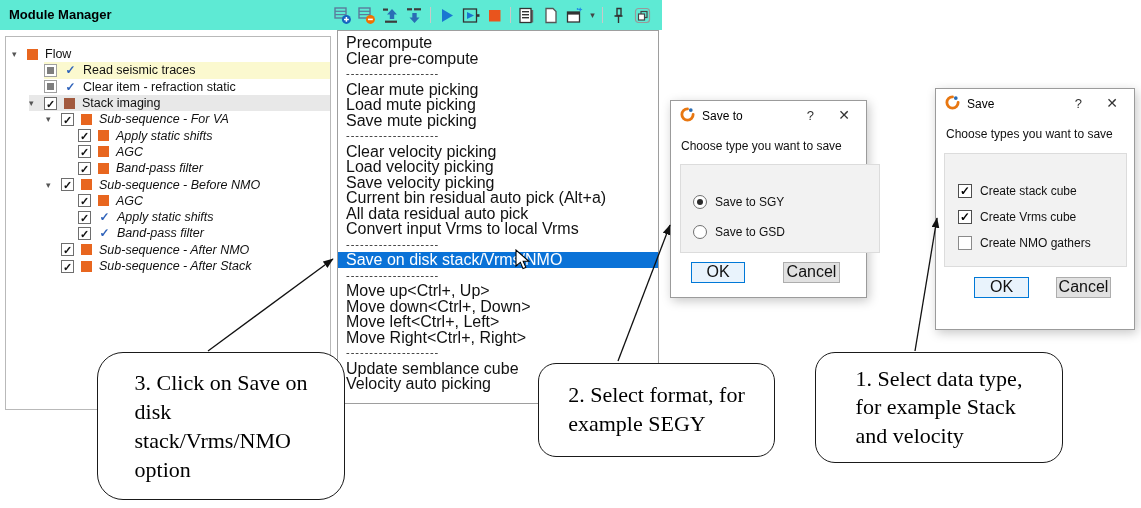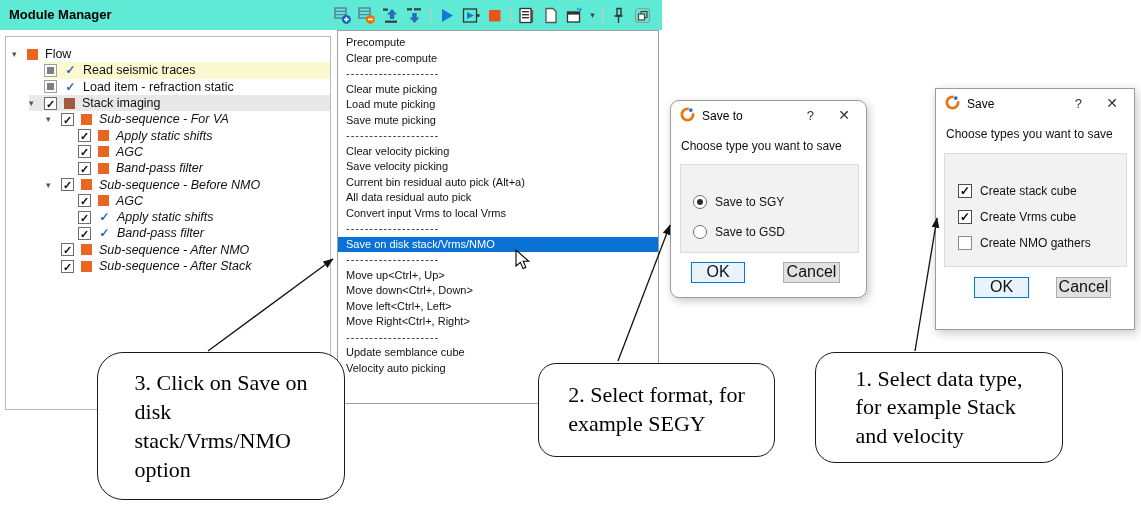--- a/index.html
+++ b/index.html
@@ -26,36 +26,36 @@
       font-size:11px;line-height:12px;text-align:center;font-weight:bold;color:#111;box-sizing:border-box;}
   .cb.gray{border-color:#a0a0a0;background:#7e7e7e;box-shadow:inset 0 0 0 2px #fff;}
   .sq{width:11px;height:11px;margin-right:7px;flex:none;}
   .sq.orange{background:#e8661f;}
   .sq.brown{background:#a2593e;}
   .bluecheck{color:#2e62ba;font-weight:bold;font-size:12px;width:13px;margin-right:6px;flex:none;text-align:center;}
   .it{font-style:italic;}
 
   .menu-panel{position:absolute;left:337px;top:30px;width:322px;height:374px;border:1px solid #9e9e9e;
               background:#fff;box-sizing:border-box;padding-top:4px;overflow:hidden;}
-  .menu-item{height:15.5px;line-height:15.5px;padding-left:8px;font-size:11px;color:#111;white-space:nowrap;}
+  .menu-item{height:15.5px;line-height:15.5px;padding-left:8px;font-size:16px;color:#111;white-space:nowrap;}
   .menu-item.selected{background:#0a72d7;color:#fff;}
   .menu-sep{color:#2a2a2a;font-size:11px;letter-spacing:1px;}
 
   
   .dlg{position:absolute;background:#fff;border:1px solid #9b9b9b;box-shadow:2px 3px 10px rgba(0,0,0,.22);
        box-sizing:border-box;font-size:12px;}
-  #dlg-saveto{left:670px;top:100px;width:197px;height:198px;border-radius:9px;}
+  #dlg-saveto{left:670px;top:100px;width:197px;height:198px;}
   #dlg-save{left:935px;top:88px;width:200px;height:242px;}
   .dlg-titlebar{position:absolute;left:0;top:0;right:0;height:30px;display:flex;align-items:center;padding:0 9px;}
   .dlg-title-text{margin-left:7px;font-size:12px;color:#000;}
   .dlg-help{position:absolute;right:52px;top:7px;color:#333;font-size:13px;cursor:default;}
   .dlg-close{position:absolute;right:16px;top:6px;color:#333;font-size:14px;cursor:default;}
   .dlg-prompt{position:absolute;left:10px;top:38px;font-size:12px;color:#111;white-space:nowrap;}
   .groupbox{position:absolute;background:#f2f2f2;border:1px solid #dcdcdc;box-sizing:border-box;}
-  #dlg-saveto .groupbox{left:9px;top:63px;width:179px;height:89px;padding:22px 0 0 12px;}
+  #dlg-saveto .groupbox{left:9px;top:63px;width:200px;height:89px;padding:22px 0 0 12px;}
   #dlg-save .groupbox{left:8px;top:64px;width:183px;height:114px;padding:24px 0 0 13px;}
   .opt-row{display:flex;align-items:center;height:30px;}
   #dlg-save .opt-row{height:26px;}
   .radio{width:14px;height:14px;border:1px solid #707070;border-radius:50%;background:#fff;margin-right:8px;
          display:flex;align-items:center;justify-content:center;box-sizing:border-box;flex:none;}
   .radio-dot{width:6px;height:6px;border-radius:50%;background:#2b2b2b;}
   .dcb{width:14px;height:14px;border:1px solid #4d4d4d;background:#fff;margin-right:8px;font-size:12px;
        line-height:12px;text-align:center;font-weight:bold;color:#000;box-sizing:border-box;flex:none;}
   .dcb.unchecked{border-color:#8a8a8a;}
   .opt-label{font-size:12px;color:#111;white-space:nowrap;}
@@ -193,21 +193,21 @@
             <span class="cb gray"></span>
             <span class="bluecheck">✓</span>
             <span class="tree-label">Read seismic traces</span>
           </span>
         </div>
         <div class="tree-row" style="padding-left: 23px;">
           <span class="tree-spacer"></span>
           <span class="tree-bg">
             <span class="cb gray"></span>
             <span class="bluecheck">✓</span>
-            <span class="tree-label">Load item - refraction static</span>
+            <span class="tree-label">Clear item - refraction static</span>
           </span>
         </div>
         <div class="tree-row" style="padding-left: 23px;">
           <span class="tree-bg hl-gray">
             <span class="expander">▾</span>
             <span class="cb">✓</span>
             <span class="sq brown"></span>
             <span class="tree-label">Stack imaging</span>
           </span>
         </div>
@@ -296,20 +296,21 @@
 
   <div class="menu-panel" id="menu">
       <div class="menu-item">Precompute</div>
       <div class="menu-item">Clear pre-compute</div>
       <div class="menu-item menu-sep">--------------------</div>
       <div class="menu-item">Clear mute picking</div>
       <div class="menu-item">Load mute picking</div>
       <div class="menu-item">Save mute picking</div>
       <div class="menu-item menu-sep">--------------------</div>
       <div class="menu-item">Clear velocity picking</div>
+      <div class="menu-item">Load velocity picking</div>
       <div class="menu-item">Save velocity picking</div>
       <div class="menu-item">Current bin residual auto pick (Alt+a)</div>
       <div class="menu-item">All data residual auto pick</div>
       <div class="menu-item">Convert input Vrms to local Vrms</div>
       <div class="menu-item menu-sep">--------------------</div>
       <div class="menu-item selected">Save on disk stack/Vrms/NMO</div>
       <div class="menu-item menu-sep">--------------------</div>
       <div class="menu-item">Move up&lt;Ctrl+, Up&gt;</div>
       <div class="menu-item">Move down&lt;Ctrl+, Down&gt;</div>
       <div class="menu-item">Move left&lt;Ctrl+, Left&gt;</div>

